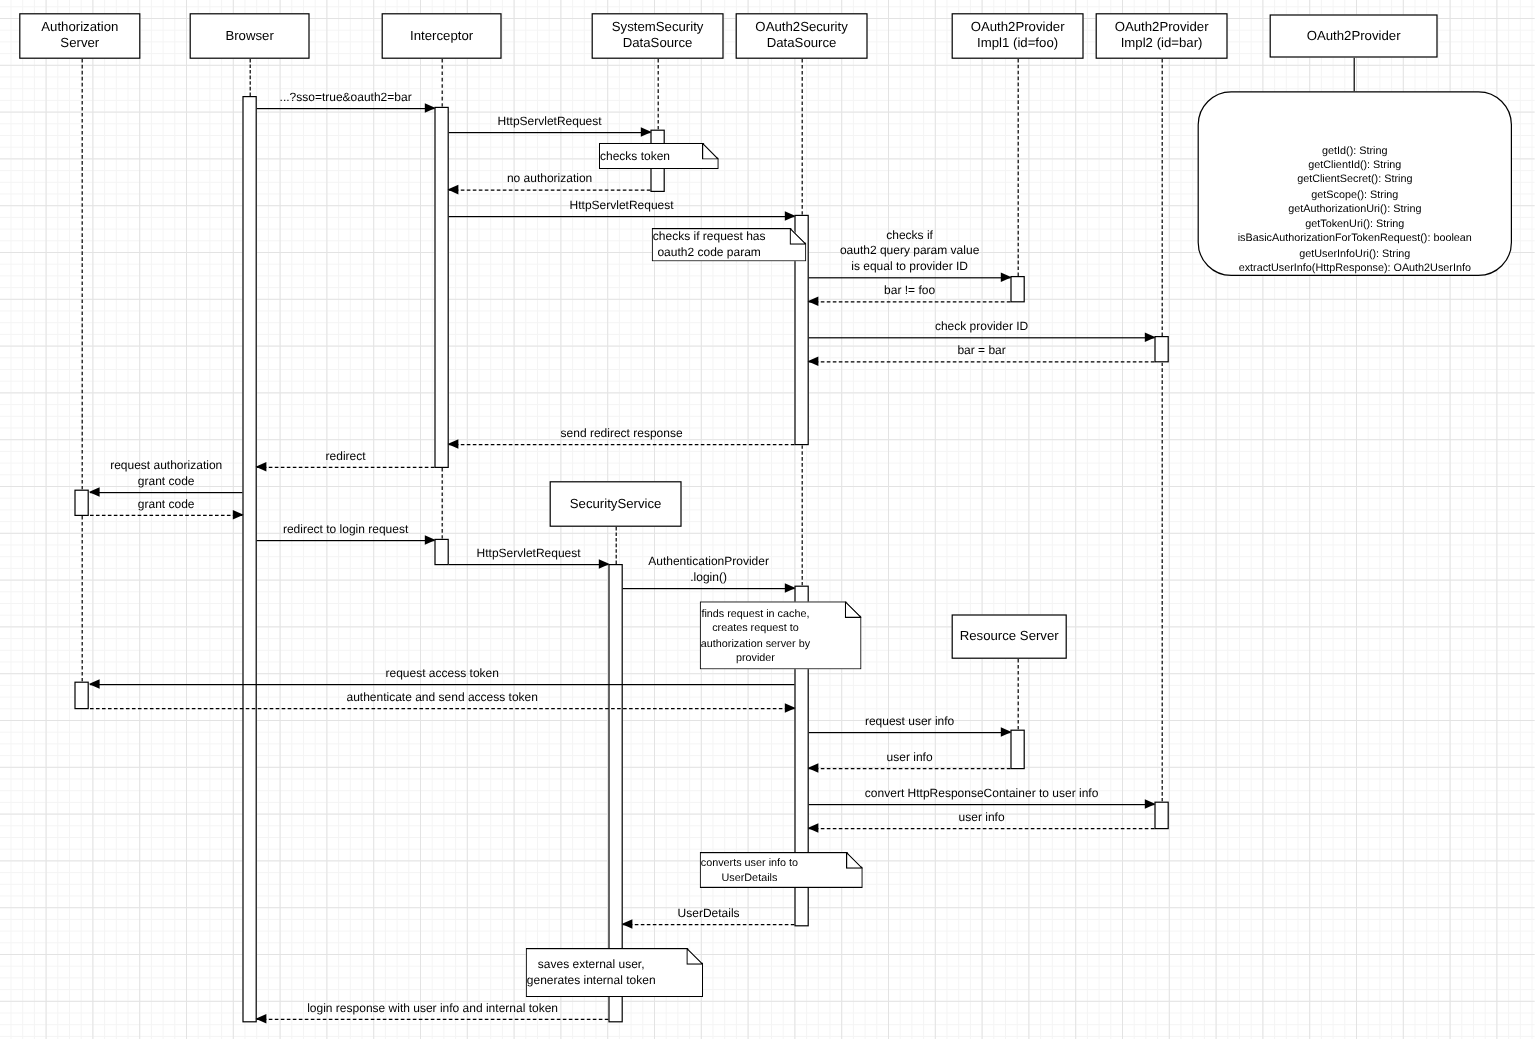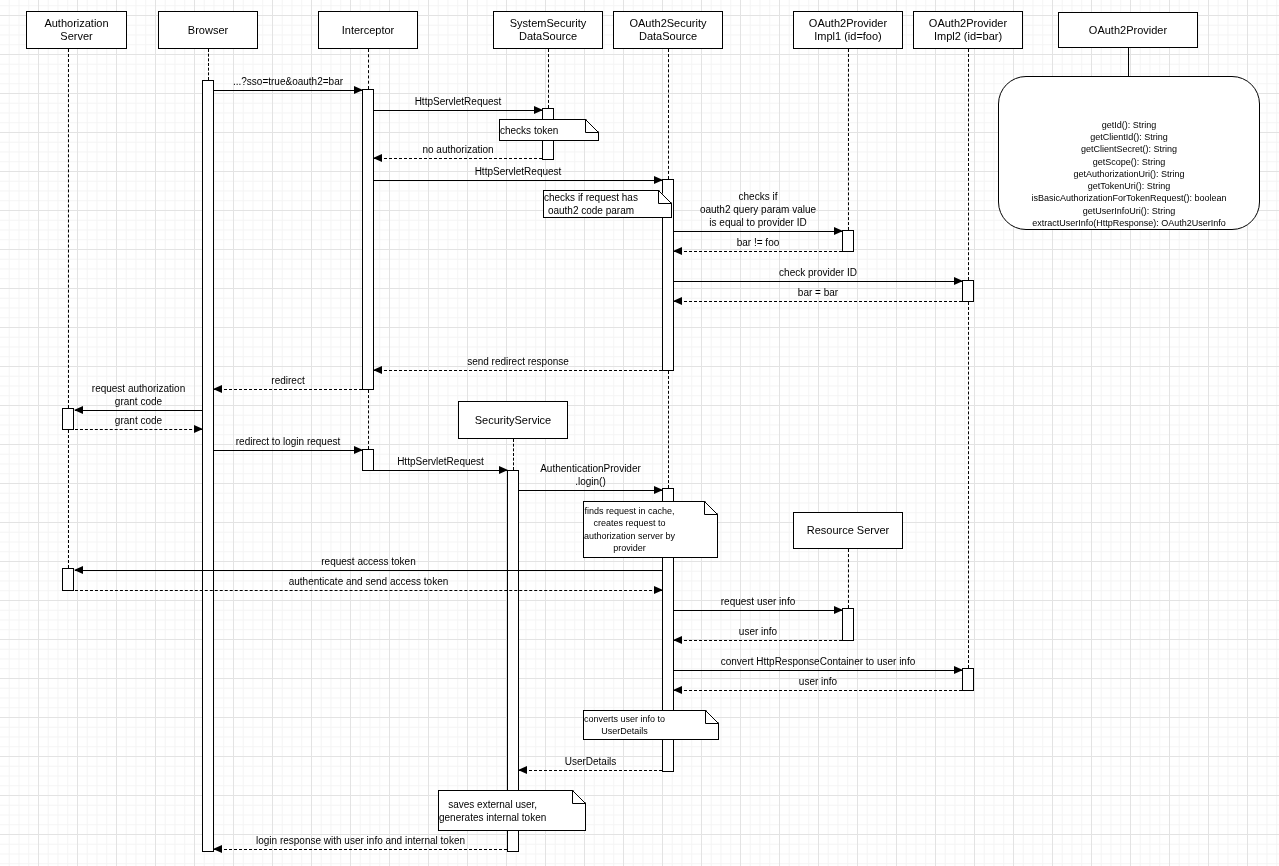--- a/index.html
+++ b/index.html
@@ -248,21 +248,21 @@
 getClientId(): String
 getClientSecret(): String
 getScope(): String
 getAuthorizationUri(): String
 getTokenUri(): String
 isBasicAuthorizationForTokenRequest(): boolean
 getUserInfoUri(): String
 extractUserInfo(HttpResponse): OAuth2UserInfo</span>
   </div>
 
-  <div class="actor" style="left:26px;top:11px;width:101px;height:38px">
+  <div class="actor" style="left:16px;top:11px;width:101px;height:38px">
     <span>Authorization
 Server</span>
   </div>
   <div class="actor" style="left:158px;top:11px;width:100px;height:38px">
     <span>Browser</span>
   </div>
   <div class="actor" style="left:318px;top:11px;width:100px;height:38px">
     <span>Interceptor</span>
   </div>
   <div class="actor" style="left:493px;top:11px;width:110px;height:38px">
@@ -280,17 +280,17 @@
   <div class="actor" style="left:913px;top:11px;width:110px;height:38px">
     <span>OAuth2Provider
 Impl2 (id=bar)</span>
   </div>
   <div class="actor" style="left:1058px;top:12px;width:140px;height:36px">
     <span>OAuth2Provider</span>
   </div>
   <div class="actor" style="left:458px;top:401px;width:110px;height:38px">
     <span>SecurityService</span>
   </div>
-  <div class="actor" style="left:793px;top:512px;width:110px;height:37px">
+  <div class="actor" style="left:793px;top:512px;width:96px;height:37px">
     <span>Resource Server</span>
   </div>
 
 </div>
 
 </body></html>

